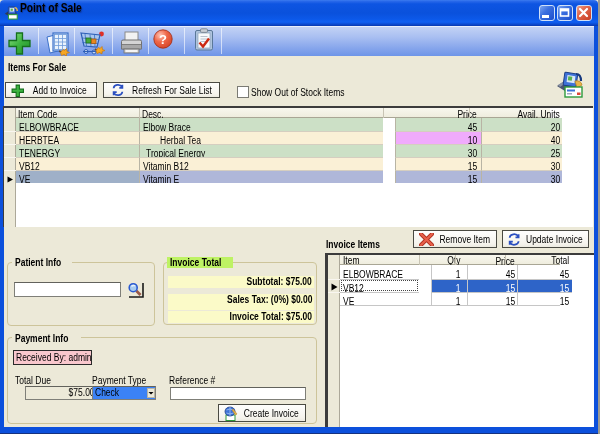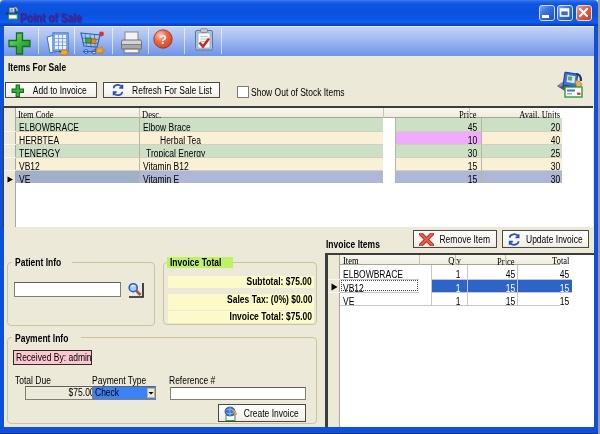--- a/index.html
+++ b/index.html
@@ -7,21 +7,21 @@
   body { background:#9C9A92; font-family:"Liberation Sans", sans-serif; font-size:10px; color:#000; position:relative; overflow:hidden; }
   .abs { position:absolute; }
   .tx  { display:inline-block; transform:scaleX(0.85); transform-origin:0 50%; white-space:nowrap; }
   .txr { display:inline-block; transform:scaleX(0.85); transform-origin:100% 50%; white-space:nowrap; }
   .txc { display:inline-block; transform:scaleX(0.85); transform-origin:50% 50%; white-space:nowrap; }
   
   #win { position:absolute; left:0; top:0; width:598px; height:433px; background:#ECE9D8; }
   #titlebar { position:absolute; left:0; top:0; width:598px; height:26px;
     background:linear-gradient(#3E7EF0 0%, #2B6AEA 4%, #0E55E2 15%, #0A51DC 50%, #0C58E8 72%, #0E5FF2 85%, #0A45C8 95%, #0838AE 100%);
     border-radius:4px 4px 0 0; }
-  #titletext { position:absolute; left:20px; top:11px; color:#4c1d95; font-weight:bold; font-size:12px; text-shadow:1px 1px 1px #1038A0; }
+  #titletext { position:absolute; left:20px; top:1px; color:#000000; font-weight:bold; font-size:12px; text-shadow:1px 1px 1px #1038A0; }
   .tbtn { position:absolute; top:5px; width:16px; height:16px; border-radius:3px; border:1px solid #CFE0F8; }
   #btn-min  { left:539px; background:linear-gradient(135deg,#7CA5F0 0%, #3B6FE0 40%, #1D4ECC 100%); }
   #btn-max  { left:557px; background:linear-gradient(135deg,#7CA5F0 0%, #3B6FE0 40%, #1D4ECC 100%); }
   #btn-close{ left:576px; background:linear-gradient(135deg,#F0A088 0%, #E0654A 40%, #C83C22 100%); }
   #borderL { position:absolute; left:0; top:26px; width:4px; height:407px; background:#0C50DC; }
   #borderR { position:absolute; left:594px; top:26px; width:4px; height:407px; background:#0C50DC; }
   #borderB { position:absolute; left:0; top:427px; width:598px; height:6px; background:#0C50DC; }
   #borderB2 { position:absolute; left:0; top:433px; width:598px; height:1px; background:#16327E; }
   
   #toolbar { position:absolute; left:4px; top:26px; width:590px; height:30px;
@@ -29,21 +29,21 @@
      border-top:1px solid #E8EEFB; }
   .tsep { position:absolute; top:28px; width:1px; height:26px; background:rgba(255,255,255,0.6); }
   
   .glabel { position:absolute; font-weight:bold; font-size:10px; }
   
   .fbtn { position:absolute; border:1px solid #4A4A42; background:linear-gradient(#FEFEFD, #F5F3EC 80%, #ECEAE0); display:flex; align-items:center; }
   .fbtn .bt { flex:1; text-align:center; }
   
   .gridwrap { position:absolute; background:#fff; }
   .cell { position:absolute; overflow:hidden; white-space:nowrap; line-height:19px; }
-  .hcell { position:absolute; overflow:visible; white-space:nowrap;font-family:Liberation Serif, serif; }
+  .hcell { position:absolute; overflow:visible; white-space:nowrap; }
   .rt { text-align:right;margin-left:12px; }
   
   .gbox { position:absolute; border:1px solid #CDC49A; border-radius:4px; }
   .ybar { position:absolute; background:#FBFAC8; font-weight:bold; text-align:right; padding-right:2px; }
 </style>
 </head>
 <body>
 <div id="win"></div>
 <div id="borderL"></div>
 <div id="borderR"></div>

